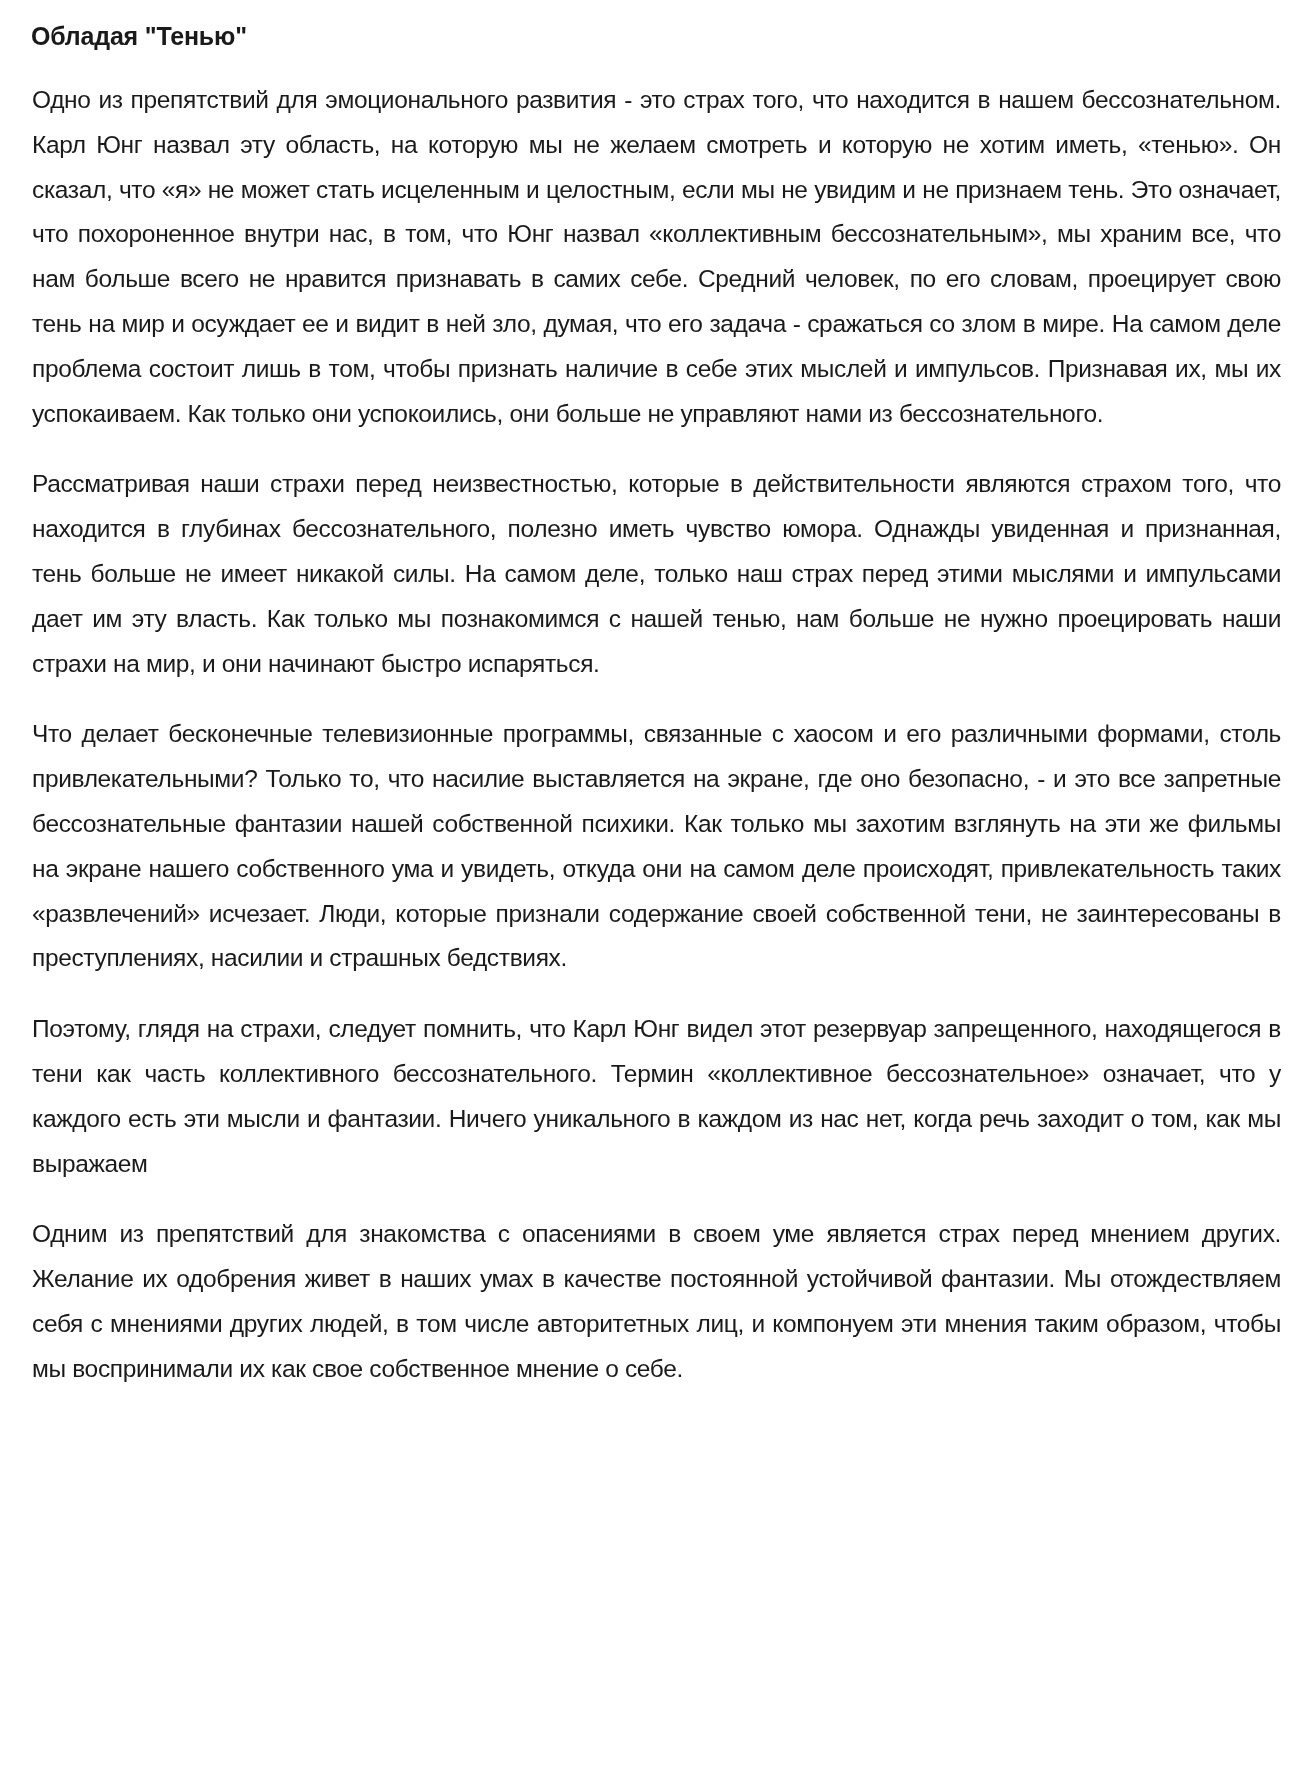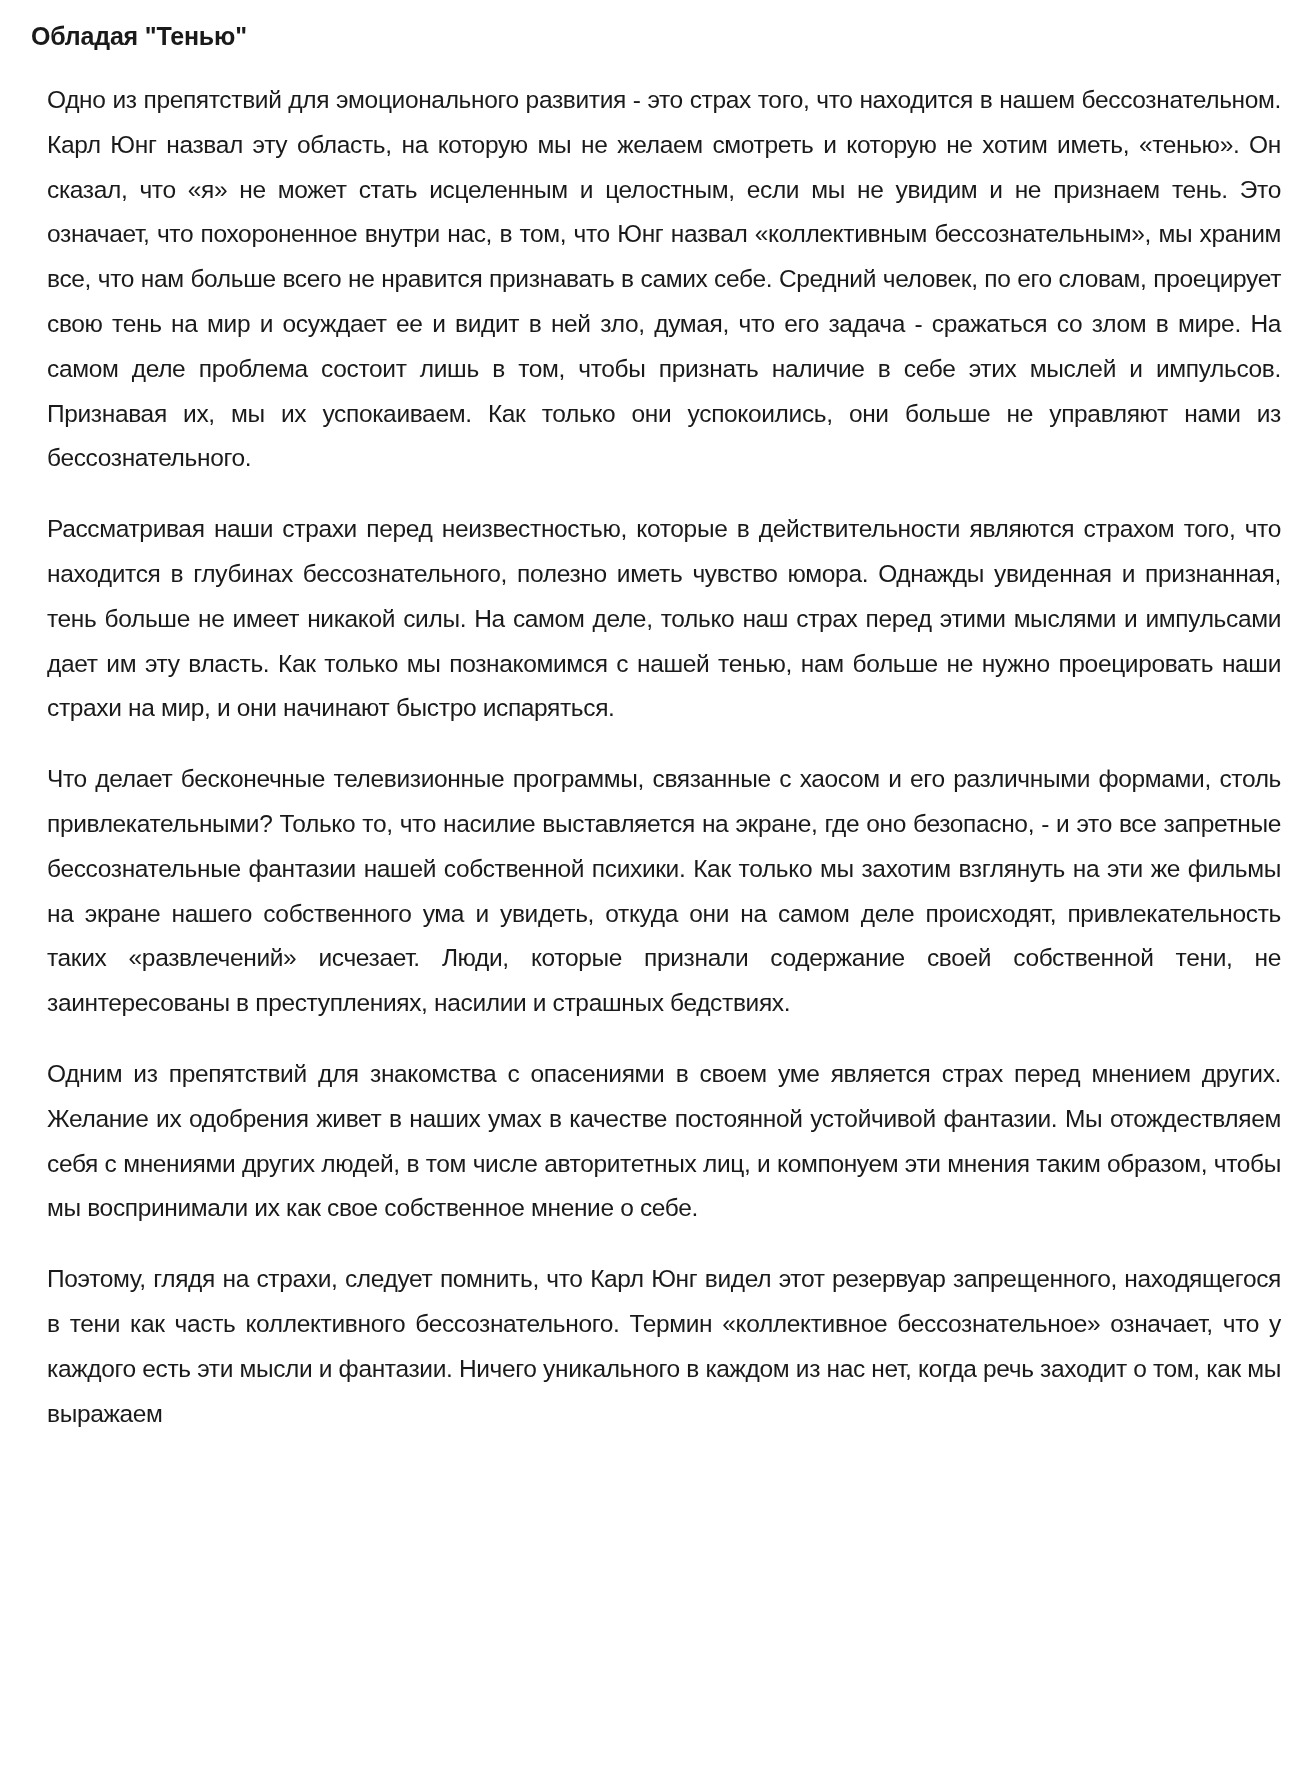--- a/index.html
+++ b/index.html
@@ -26,28 +26,28 @@
       font-size: 25px;
       line-height: 36px;
       margin: 0 0 24px 0;
       letter-spacing: -0.2px;
     }
     .para {
       font-size: 24.5px;
       line-height: 44.8px;
       text-align: justify;
       text-align-last: left;
-      margin: 0 0 26px 16px;
+      margin: 0 0 26px 1px;
       letter-spacing: -0.35px;
       word-spacing: 0px;
     }
   </style>
 </head>
 <body>
 
 <div class="page">
   <div class="title">Обладая "Тенью"</div>
   <p class="para">Одно из препятствий для эмоционального развития - это страх того, что находится в нашем бессознательном. Карл Юнг назвал эту область, на которую мы не желаем смотреть и которую не хотим иметь, «тенью». Он сказал, что «я» не может стать исцеленным и целостным, если мы не увидим и не признаем тень. Это означает, что похороненное внутри нас, в том, что Юнг назвал «коллективным бессознательным», мы храним все, что нам больше всего не нравится признавать  в самих себе. Средний человек, по его словам, проецирует свою тень на мир и осуждает ее и видит в ней зло, думая, что его задача - сражаться со злом в мире. На самом деле проблема состоит лишь в том, чтобы признать наличие в себе этих мыслей и импульсов. Признавая их, мы их успокаиваем. Как только они успокоились, они больше не управляют нами из бессознательного.</p>
   <p class="para">Рассматривая наши страхи перед неизвестностью, которые в действительности являются страхом  того, что находится в глубинах бессознательного, полезно иметь чувство юмора. Однажды увиденная и признанная, тень больше не имеет никакой силы. На самом деле, только наш страх перед этими мыслями и импульсами дает им эту власть. Как только мы познакомимся с нашей тенью, нам больше не нужно проецировать наши страхи на мир, и они начинают быстро испаряться.</p>
   <p class="para">Что делает бесконечные телевизионные программы, связанные с хаосом и его различными формами, столь привлекательными? Только то, что насилие выставляется на экране, где оно безопасно, - и это все запретные бессознательные фантазии нашей собственной психики. Как только мы захотим взглянуть на эти же фильмы на экране нашего собственного ума и увидеть, откуда они на самом деле происходят, привлекательность таких «развлечений» исчезает. Люди, которые признали содержание своей собственной тени, не заинтересованы в преступлениях, насилии и страшных бедствиях.</p>
+  <p class="para">Поэтому, глядя на страхи, следует помнить, что Карл Юнг видел этот резервуар запрещенного, находящегося в тени как часть коллективного бессознательного. Термин «коллективное бессознательное» означает, что у каждого есть эти мысли и фантазии. Ничего уникального в каждом из нас нет, когда речь заходит о том, как мы выражаем</p>
   <p class="para">Одним из препятствий для знакомства с опасениями в своем уме является страх перед мнением других. Желание их одобрения живет в наших умах в качестве постоянной устойчивой фантазии. Мы отождествляем себя с мнениями других людей, в том числе авторитетных лиц, и компонуем эти мнения таким образом, чтобы мы воспринимали их как свое собственное мнение о себе.</p>
-  <p class="para">Поэтому, глядя на страхи, следует помнить, что Карл Юнг видел этот резервуар запрещенного, находящегося в тени как часть коллективного бессознательного. Термин «коллективное бессознательное» означает, что у каждого есть эти мысли и фантазии. Ничего уникального в каждом из нас нет, когда речь заходит о том, как мы выражаем</p>
 </div>
 
 </body></html>

